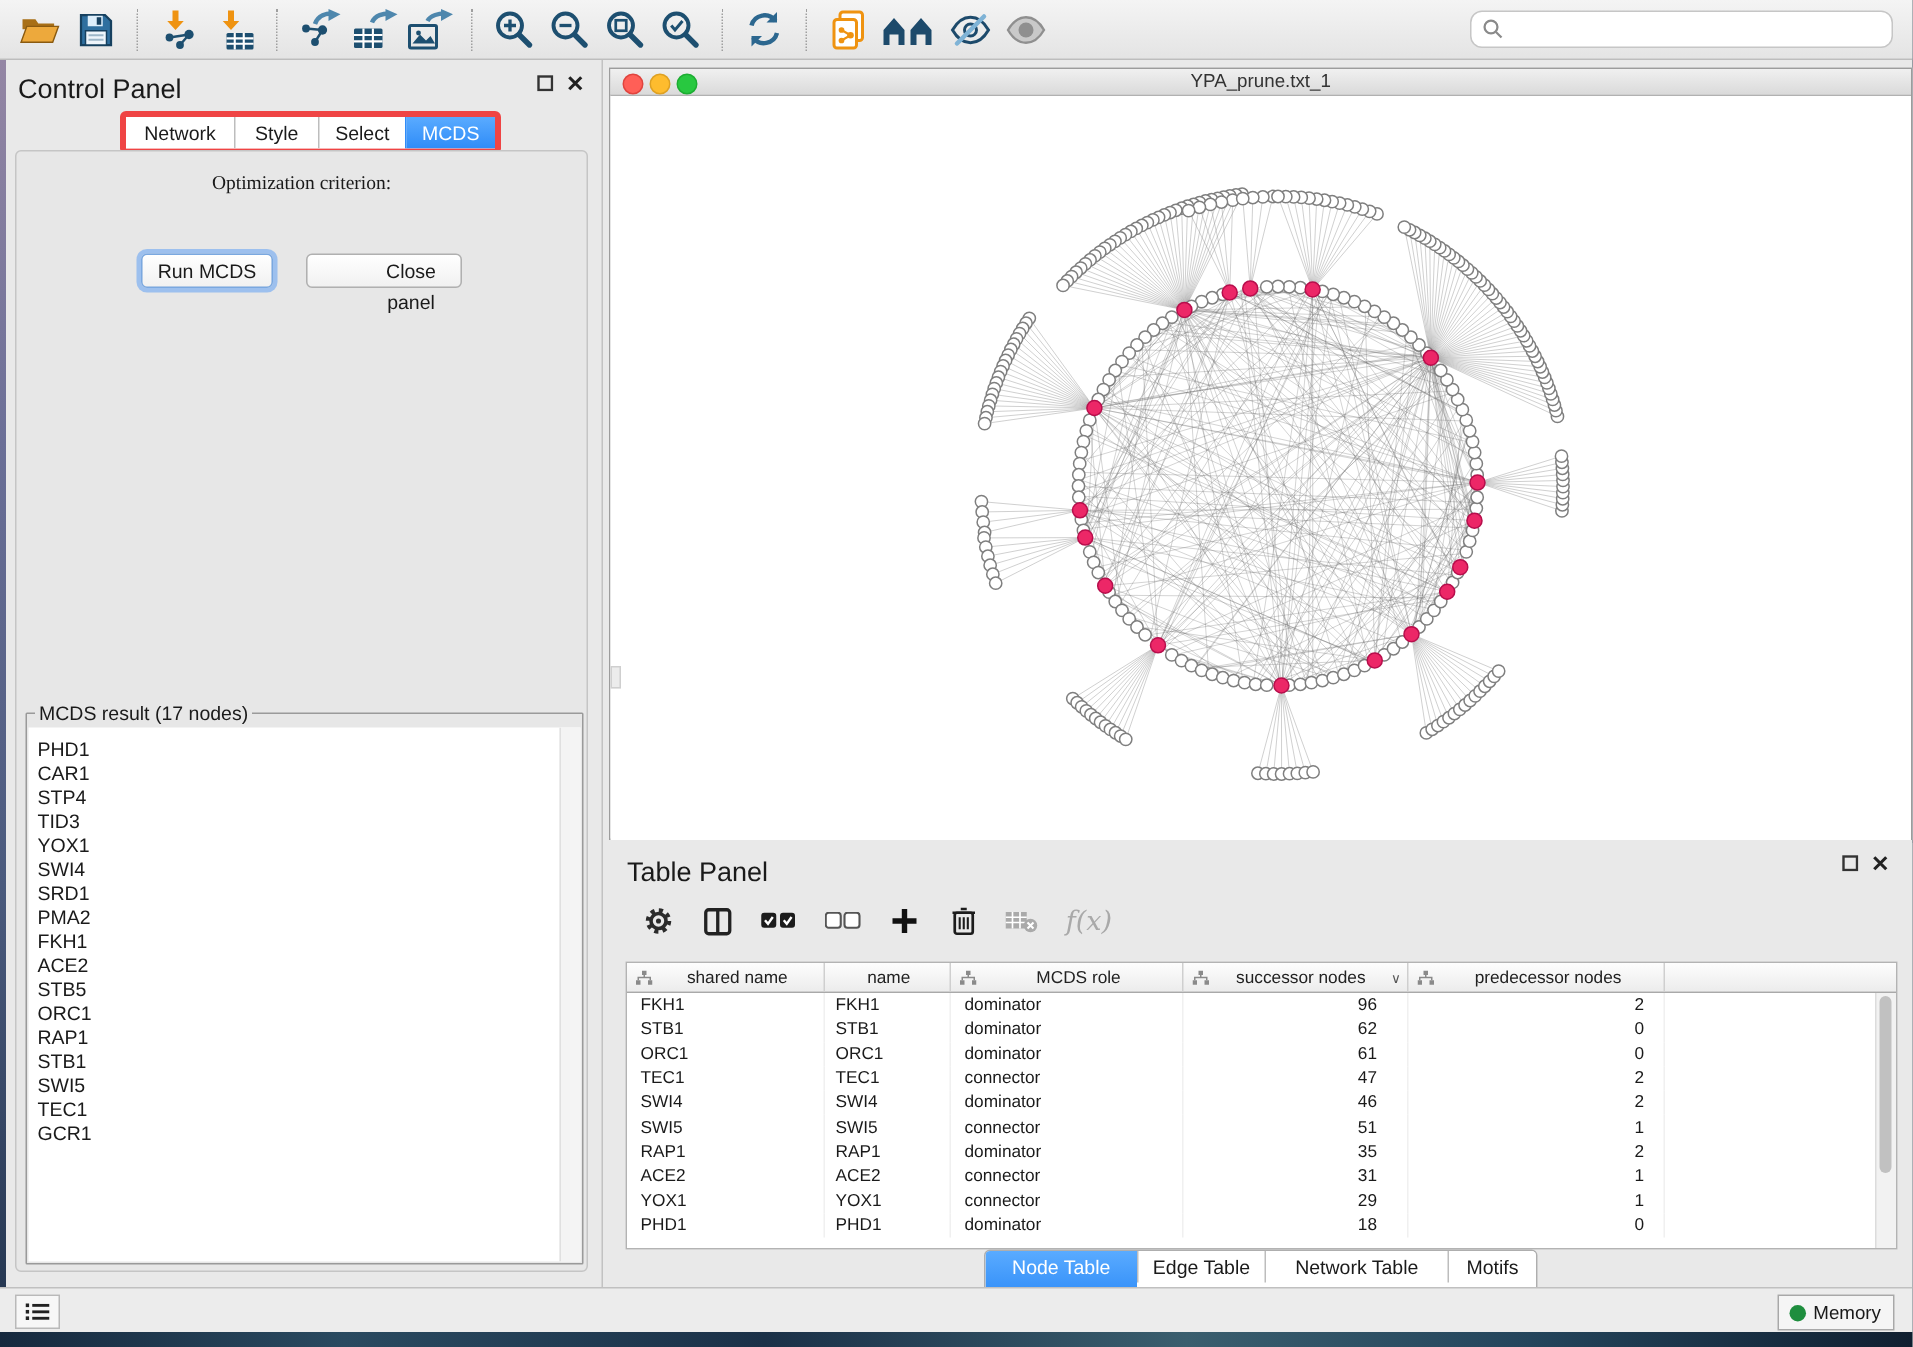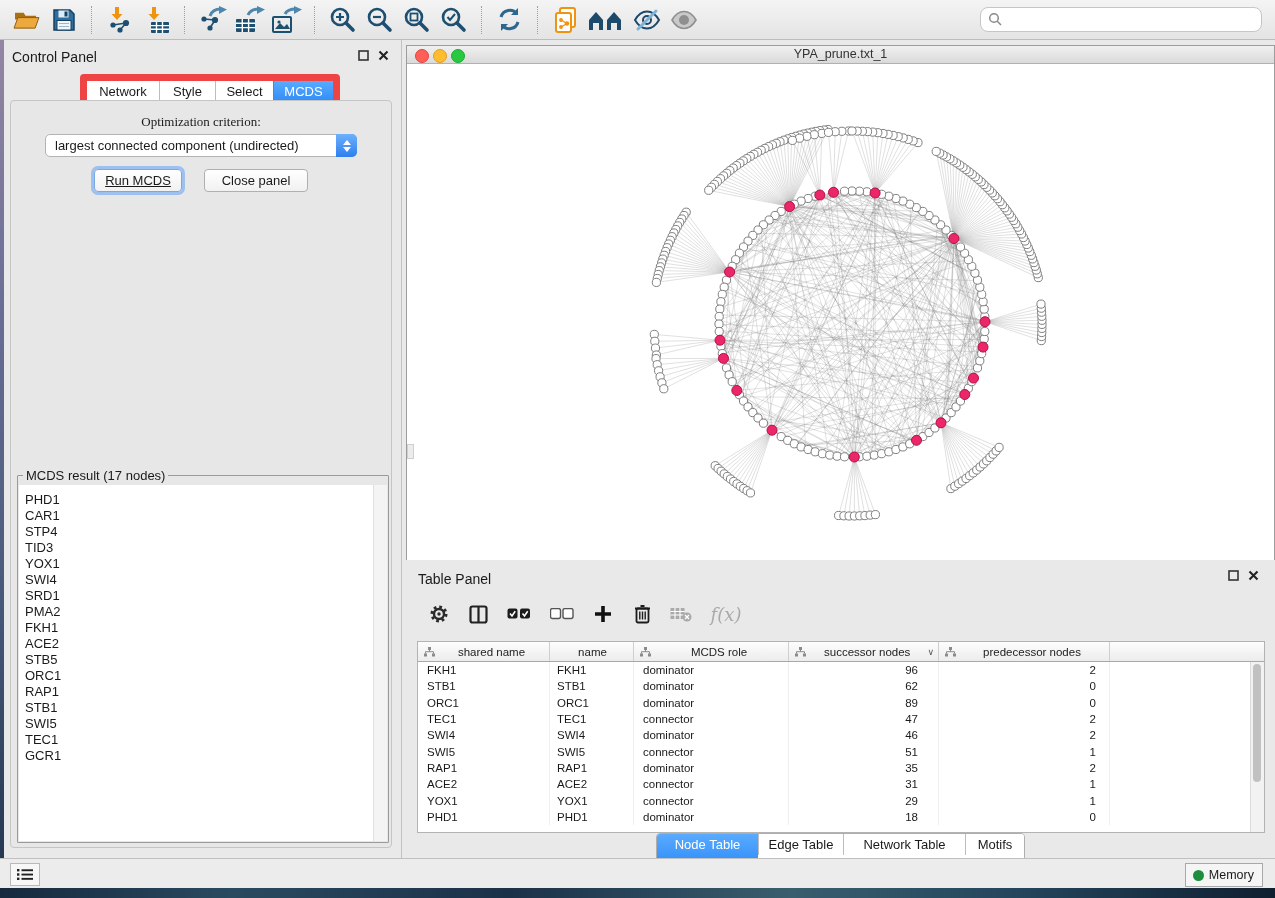--- a/index.html
+++ b/index.html
@@ -19,41 +19,41 @@
   
   #left-strip{position:absolute;left:0;top:40px;width:4px;height:848px;
     background:linear-gradient(180deg,#9486a4 0%,#6b6f97 30%,#4a5a7d 65%,#22344e 100%);}
   #bottom-strip{position:absolute;left:0;top:888px;width:1275px;height:10px;
     background:linear-gradient(90deg,#16293e,#2a4a60 18%,#1b3148 40%,#3a5e6e 62%,#24455c 80%,#101f30);}
 
   
   #control-panel{position:absolute;left:4px;top:40px;width:398px;height:818px;background:#e9e9e9;
     border-right:1px solid #c2c2c2;box-sizing:border-box;}
   .panel-title-row{position:relative;height:28px;}
-  .panel-title{position:absolute;left:8px;top:9px;font-size:14px;}
+  .panel-title{position:absolute;left:8px;top:9px;font-size:18px;}
   .panel-icons{position:absolute;right:12px;top:10px;display:flex;gap:9px;align-items:center;}
-  #cp-tabs{position:absolute;left:76px;top:34px;height:21px;display:flex;border:7px solid #ef4444;
+  #cp-tabs{position:absolute;left:76px;top:34px;height:21px;display:flex;border:4px solid #ef4444;
     border-radius:4px;overflow:hidden;background:#fff;}
   .seg{height:21px;line-height:21px;text-align:center;font-size:13px;background:#fff;border-left:1px solid #bdbdbd;}
   .seg:first-child{border-left:none;}
   .seg.active{background:linear-gradient(#5aabff,#2f8cf8);color:#fff;border-left-color:#2f8cf8;}
   #cp-box{position:absolute;left:6px;top:60px;width:382px;height:748px;background:#e7e7e7;
     border:1px solid #c5c5c5;border-radius:4px;box-sizing:border-box;}
   #opt-label{position:absolute;left:0;top:13px;width:100%;text-align:center;font-size:13px;font-family:Liberation Serif, serif;}
   #opt-dropdown{position:absolute;left:34px;top:33px;width:312px;height:23px;background:#fff;
     border:1px solid #b4b4b4;border-radius:5px;box-sizing:border-box;font-size:13px;line-height:21px;
     padding-left:9px;}
   #opt-stepper{position:absolute;right:-1px;top:-1px;width:21px;height:23px;border-radius:0 5px 5px 0;
     background:linear-gradient(#6db1fc,#2d7ff0);display:flex;flex-direction:column;align-items:center;justify-content:center;gap:2px;}
   .tri-up{width:0;height:0;border-left:4px solid transparent;border-right:4px solid transparent;border-bottom:5px solid #fff;}
   .tri-dn{width:0;height:0;border-left:4px solid transparent;border-right:4px solid transparent;border-top:5px solid #fff;}
   .mac-btn{position:absolute;top:68px;height:23px;background:linear-gradient(#ffffff,#f1f1f1);
     border:1px solid #b0b0b0;border-radius:4px;font-size:13px;text-align:center;line-height:21px;box-sizing:border-box;}
-  #run-btn{left:83px;width:88px;box-shadow:0 0 0 3px rgba(96,160,244,.55);border-color:#7aa8e0;text-decoration:underline;}
-  #close-btn{left:193px;width:104px;}
+  #run-btn{left:83px;width:88px;box-shadow:0 0 0 3px rgba(96,160,244,.55);border-color:#7aa8e0;}
+  #close-btn{left:193px;width:104px;padding-left:36px;}
   #mcds-fieldset{position:absolute;left:6px;top:367px;width:370px;height:373px;border:1px solid #9a9a9a;
     margin:0;padding:0;border-radius:1px;}
   #mcds-fieldset legend{font-size:13px;margin-left:5px;padding:0 3px;}
   #mcds-list{position:absolute;left:1px;top:2px;right:1px;bottom:1px;background:#fff;overflow:hidden;}
   #mcds-scroll{position:absolute;right:0;top:0;width:13px;bottom:0;background:#f4f4f4;border-left:1px solid #e0e0e0;}
   .mcds-item{font-size:13px;line-height:16px;padding-left:6px;}
   #mcds-items{padding-top:7px;}
 
   
   #network-window{position:absolute;left:406px;top:45px;width:869px;height:515px;background:#fff;
@@ -260,27 +260,20 @@
       </span>
     </div>
     <div id="cp-tabs">
       <span class="seg" style="width:72px">Network</span>
       <span class="seg" style="width:55px">Style</span>
       <span class="seg" style="width:57px">Select</span>
       <span class="seg active" style="width:59px">MCDS</span>
     </div>
     <div id="cp-box">
       <div id="opt-label">Optimization criterion:</div>
-      <div id="opt-dropdown">
-        <span>largest connected component (undirected)</span>
-        <span id="opt-stepper">
-            <span class="tri-up"></span>
-            <span class="tri-dn"></span>
-          </span>
-      </div>
       <div class="mac-btn" id="run-btn">Run MCDS</div>
       <div class="mac-btn" id="close-btn">Close panel</div>
       <fieldset id="mcds-fieldset">
         <legend>MCDS result (17 nodes)</legend>
         <div style="position:relative;width:100%;height:100%;">
           <div id="mcds-list">
             <div id="mcds-items">
                 <div class="mcds-item">PHD1</div>
                 <div class="mcds-item">CAR1</div>
                 <div class="mcds-item">STP4</div>
@@ -1225,21 +1218,21 @@
             <div class="tcell" style="width: 132px; flex: 0 0 132px; padding: 0px 0px 0px 9px; justify-content: flex-start;">STB1</div>
             <div class="tcell" style="width: 84px; flex: 0 0 84px; padding: 0px 0px 0px 7px; justify-content: flex-start;">STB1</div>
             <div class="tcell" style="width: 155px; flex: 0 0 155px; padding: 0px 0px 0px 9px; justify-content: flex-start;">dominator</div>
             <div class="tcell" style="width: 150px; flex: 0 0 150px; padding: 0px 20px 0px 0px; justify-content: flex-end;">62</div>
             <div class="tcell" style="width: 171px; flex: 0 0 171px; padding: 0px 13px 0px 0px; justify-content: flex-end;">0</div>
           </div>
           <div class="trow">
             <div class="tcell" style="width: 132px; flex: 0 0 132px; padding: 0px 0px 0px 9px; justify-content: flex-start;">ORC1</div>
             <div class="tcell" style="width: 84px; flex: 0 0 84px; padding: 0px 0px 0px 7px; justify-content: flex-start;">ORC1</div>
             <div class="tcell" style="width: 155px; flex: 0 0 155px; padding: 0px 0px 0px 9px; justify-content: flex-start;">dominator</div>
-            <div class="tcell" style="width: 150px; flex: 0 0 150px; padding: 0px 20px 0px 0px; justify-content: flex-end;">89</div>
+            <div class="tcell" style="width: 150px; flex: 0 0 150px; padding: 0px 20px 0px 0px; justify-content: flex-end;">61</div>
             <div class="tcell" style="width: 171px; flex: 0 0 171px; padding: 0px 13px 0px 0px; justify-content: flex-end;">0</div>
           </div>
           <div class="trow">
             <div class="tcell" style="width: 132px; flex: 0 0 132px; padding: 0px 0px 0px 9px; justify-content: flex-start;">TEC1</div>
             <div class="tcell" style="width: 84px; flex: 0 0 84px; padding: 0px 0px 0px 7px; justify-content: flex-start;">TEC1</div>
             <div class="tcell" style="width: 155px; flex: 0 0 155px; padding: 0px 0px 0px 9px; justify-content: flex-start;">connector</div>
             <div class="tcell" style="width: 150px; flex: 0 0 150px; padding: 0px 20px 0px 0px; justify-content: flex-end;">47</div>
             <div class="tcell" style="width: 171px; flex: 0 0 171px; padding: 0px 13px 0px 0px; justify-content: flex-end;">2</div>
           </div>
           <div class="trow">

